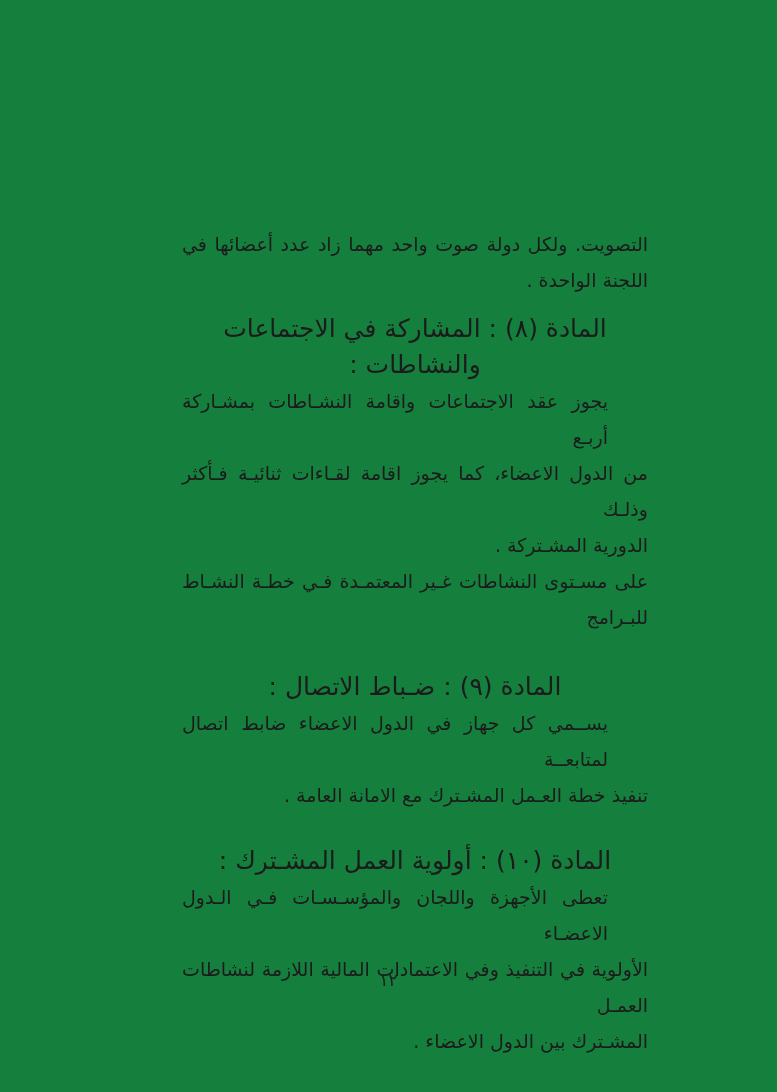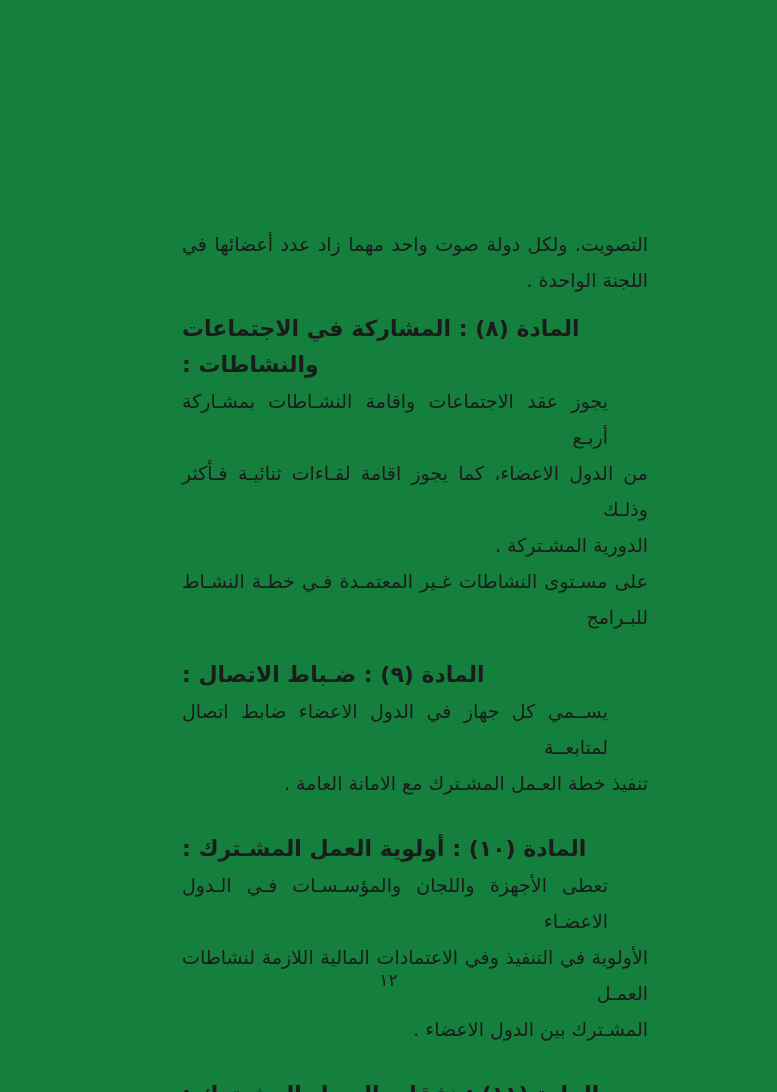--- a/index.html
+++ b/index.html
@@ -28,27 +28,27 @@
     -moz-text-align-last: justify;
   }
   .line.end {
     text-align: left;
     text-align-last: right;
     -moz-text-align-last: right;
   }
   .line.indent { padding-right: 40px; }
   .heading {
     direction: rtl;
-    font-weight: bold;
-    font-size: 22px;
+    font-weight: normal;
+    font-size: 25px;
     line-height: 36px;
-    text-align: left;
+    text-align: center;
   }
   .mt-sm { margin-top: 13px; }
-  .mt-md { margin-top: 22px; }
+  .mt-md { margin-top: 34px; }
   .mt-lg { margin-top: 30px; }
   .page-number {
     position: absolute;
     top: 970px;
     left: 0;
     width: 777px;
     text-align: center;
     font-size: 17px;
     letter-spacing: 2px;
   }

